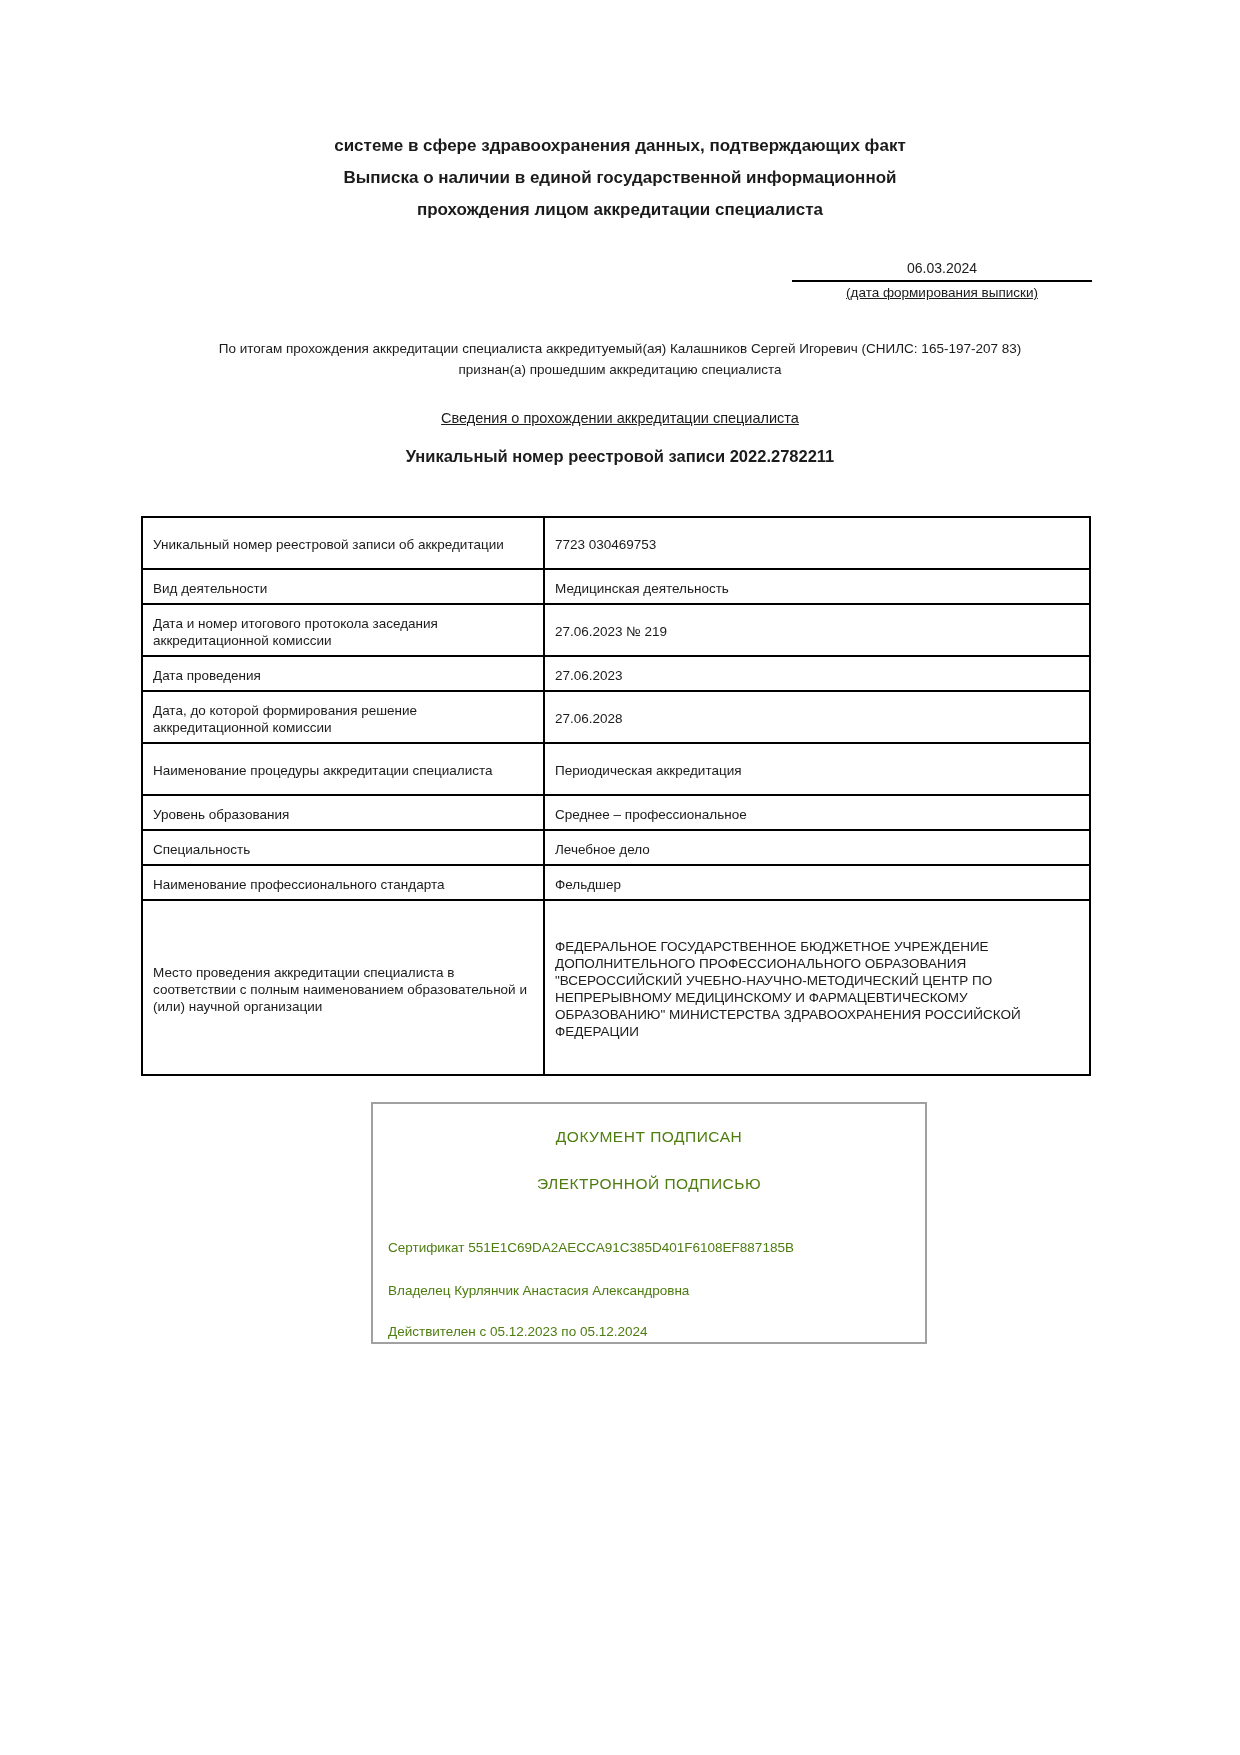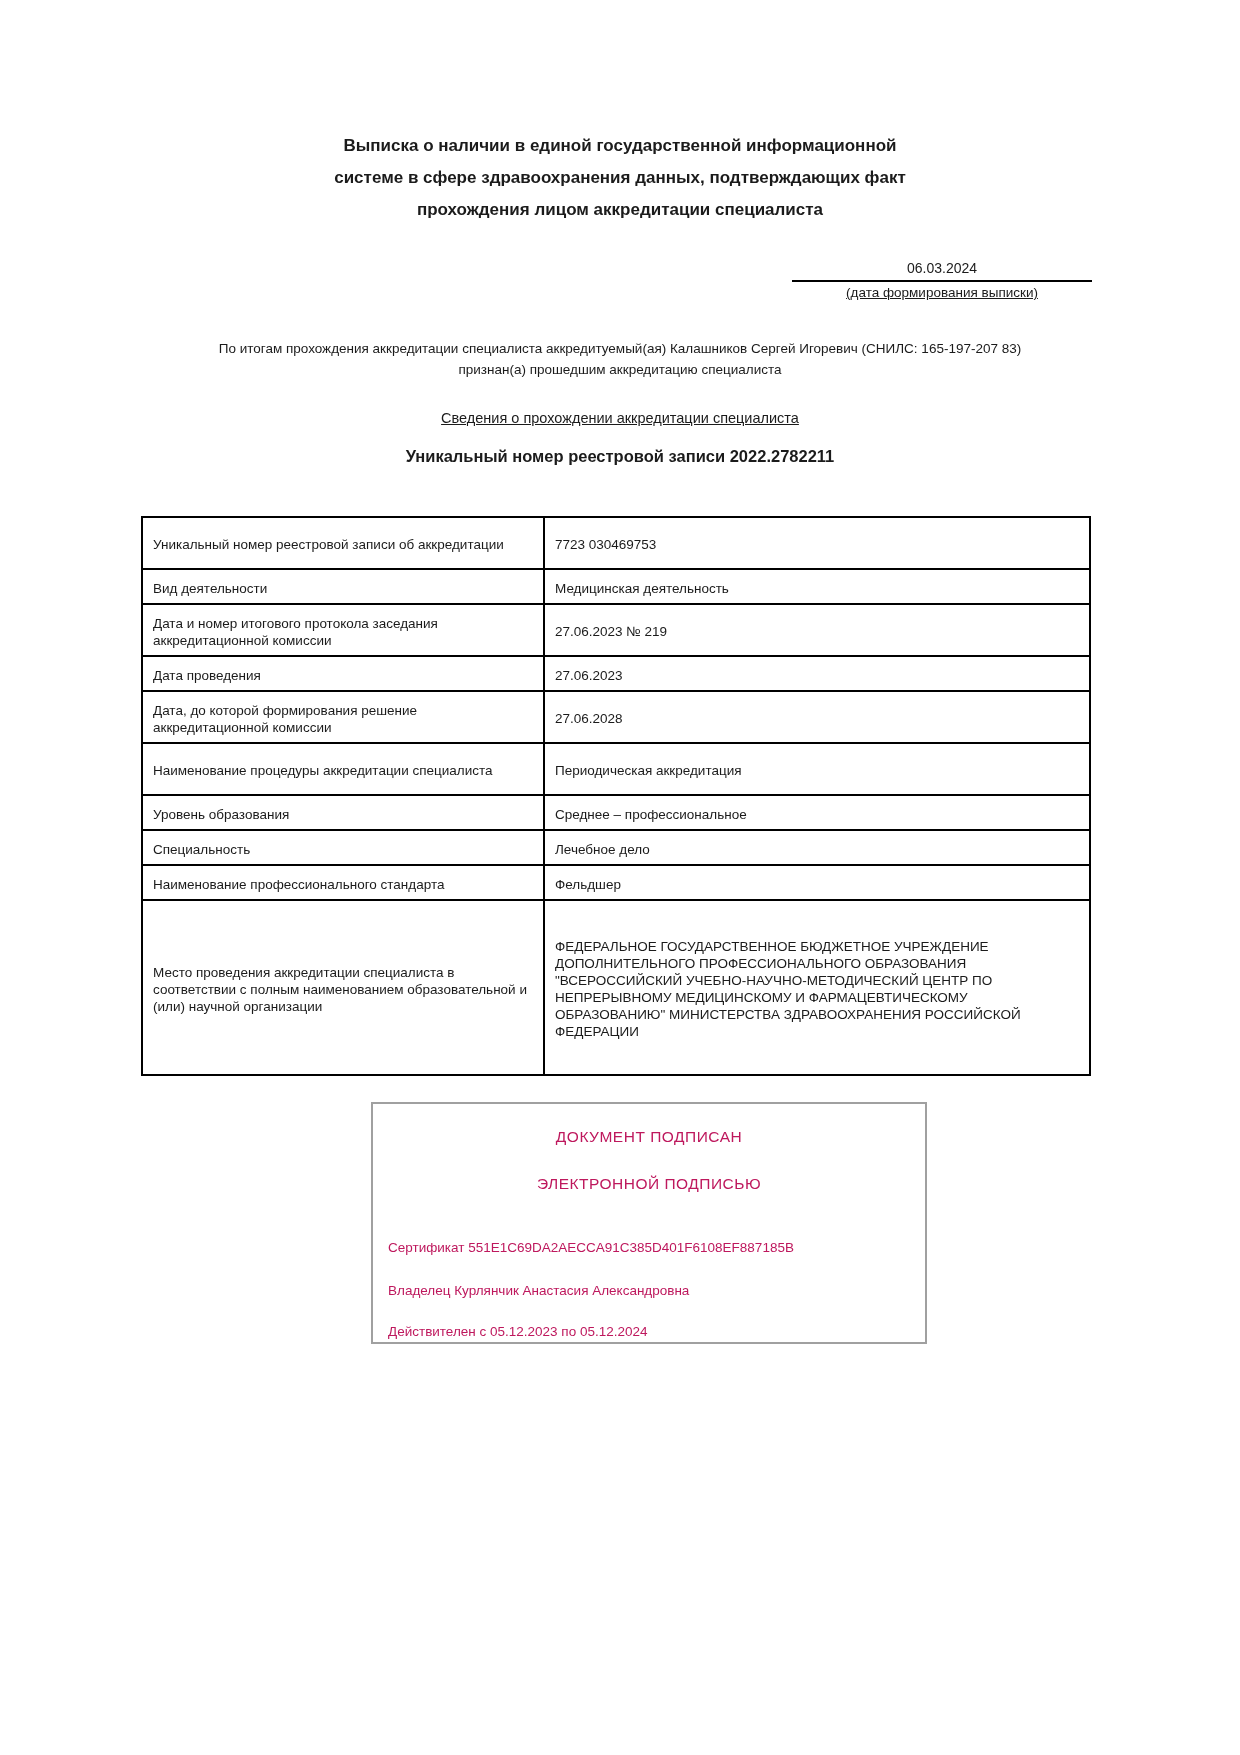--- a/index.html
+++ b/index.html
@@ -95,21 +95,21 @@
   table.details tr.row-xl td { height: 158px; }
 
   
   .sig-box {
     box-sizing: border-box;
     width: 556px;
     height: 242px;
     margin: 26px 0 0 371px;
     border: 2px solid #a0a0a0;
     background: #ffffff;
-    color: #be185d;
+    color: #4d7c0f;
   }
   .sig-line {
     text-align: center;
     font-size: 15.5px;
     letter-spacing: 0.5px;
   }
   .sig-line-1 { margin-top: 24px; }
   .sig-line-2 { margin-top: 29px; }
   .sig-detail {
     font-size: 13.5px;
@@ -118,22 +118,22 @@
   .sig-cert     { margin-top: 47px; }
   .sig-owner    { margin-top: 28px; }
   .sig-validity { margin-top: 26px; }
 </style>
 </head>
 <body>
 
 <div class="page">
 
   <div class="doc-title">
+    <div>системе в сфере здравоохранения данных, подтверждающих факт</div>
     <div>Выписка о наличии в единой государственной информационной</div>
-    <div>системе в сфере здравоохранения данных, подтверждающих факт</div>
     <div>прохождения лицом аккредитации специалиста</div>
   </div>
 
   <div class="date-block">
     <span class="date-value">06.03.2024</span>
     <span class="date-caption">(дата формирования выписки)</span>
   </div>
 
   <div class="intro">
     <div>По итогам прохождения аккредитации специалиста аккредитуемый(ая) Калашников Сергей Игоревич (СНИЛС: 165-197-207 83)</div>

